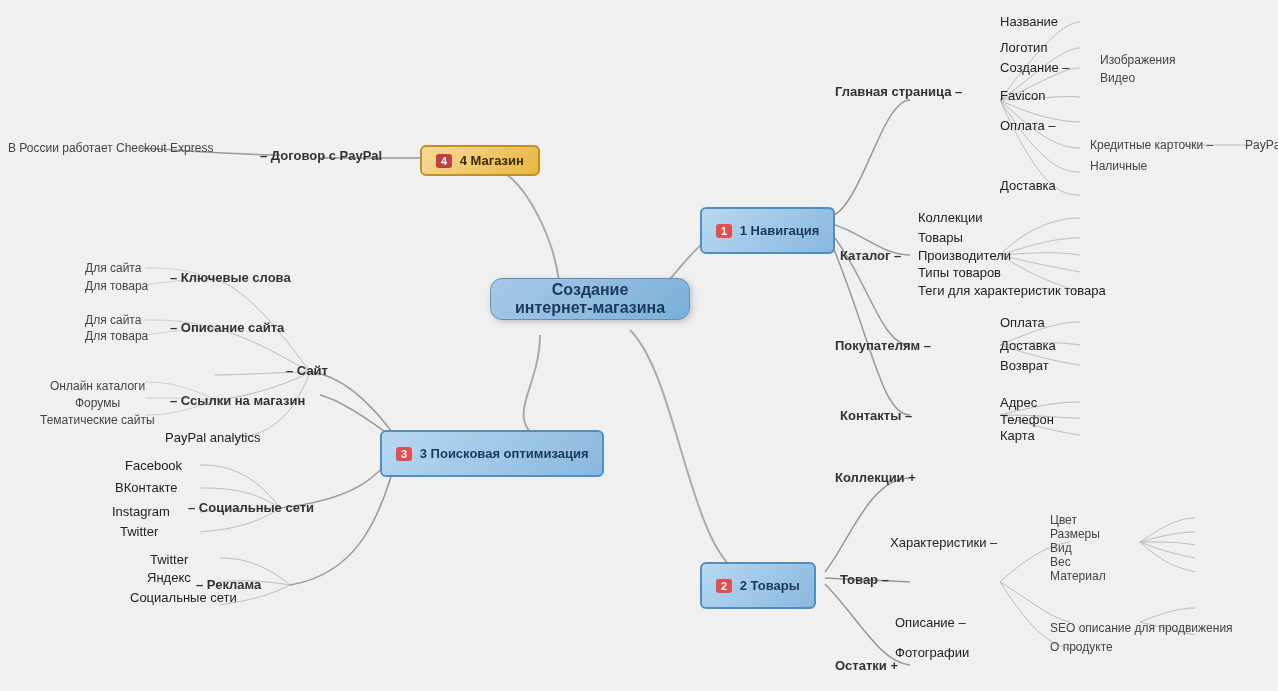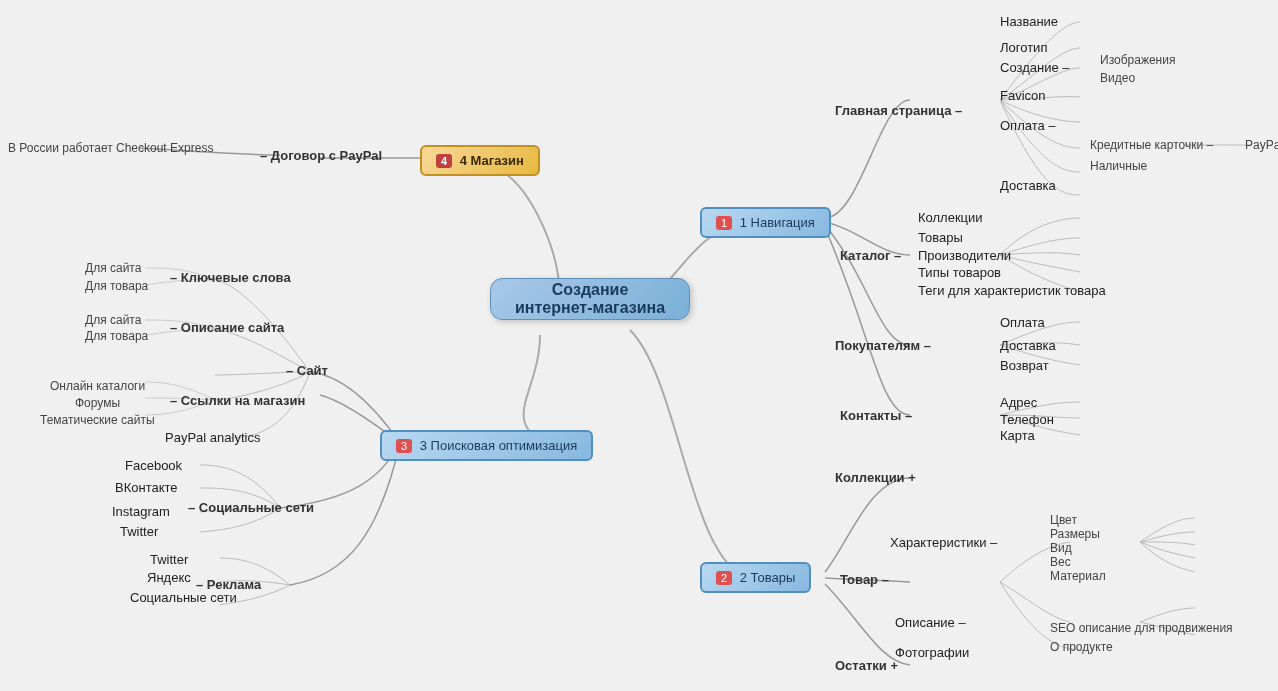--- a/index.html
+++ b/index.html
@@ -36,23 +36,23 @@
       font-size: 16px;
       font-weight: bold;
       color: #1a3a5c;
       box-shadow: 2px 2px 6px rgba(0,0,0,0.2);
       border: 1px solid #6090b8;
     }
     .node-box-blue {
       background: linear-gradient(135deg, #b8d8f0, #88b8e0);
       border: 2px solid #5090c0;
       border-radius: 6px;
-      padding: 6px 14px;
+      padding: 14px 14px;
       font-size: 13px;
-      font-weight: normal;
+      font-weight: bold;
       color: #1a3a5c;
     }
     .node-box-orange {
       background: linear-gradient(135deg, #f8d898, #e8b840);
       border: 2px solid #c09020;
       border-radius: 6px;
       padding: 6px 14px;
       font-size: 13px;
       font-weight: bold;
       color: #3a2a00;
@@ -213,21 +213,21 @@
     </div>
   </div>
 
   <div class="node" style="left:260px; top:148px;">
     <span class="node-label">– Договор с PayPal</span>
   </div>
   <div class="node" style="left:8px; top:140px;">
     <span class="node-small">В России работает Checkout Express</span>
   </div>
 
-  <div class="node" style="left:835px; top:103px;">
+  <div class="node" style="left:835px; top:84px;">
     <span class="node-label">Главная страница –</span>
   </div>
 
   <div class="node" style="left:1000px; top:14px;">
     <span class="node-text">Название</span>
   </div>
   <div class="node" style="left:1000px; top:40px;">
     <span class="node-text">Логотип</span>
   </div>
   <div class="node" style="left:1000px; top:60px;">

